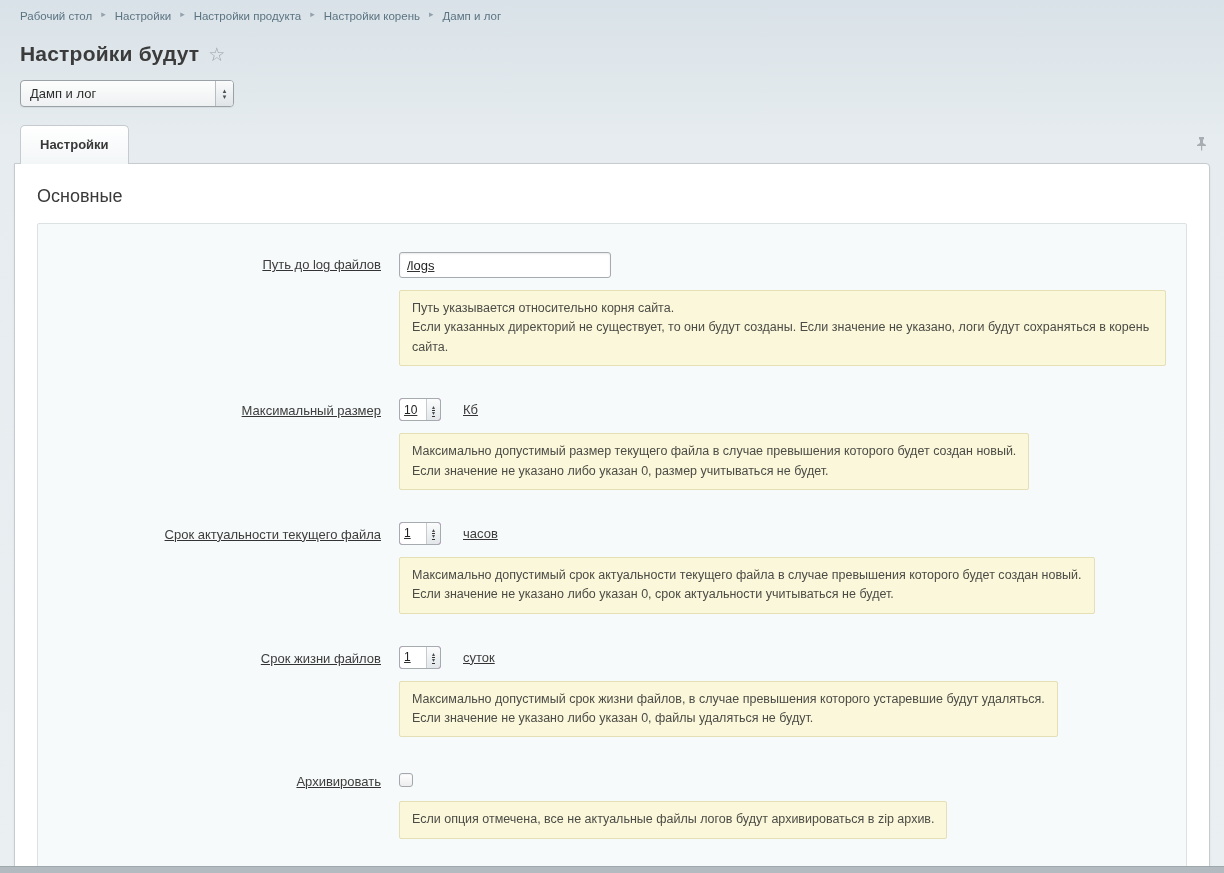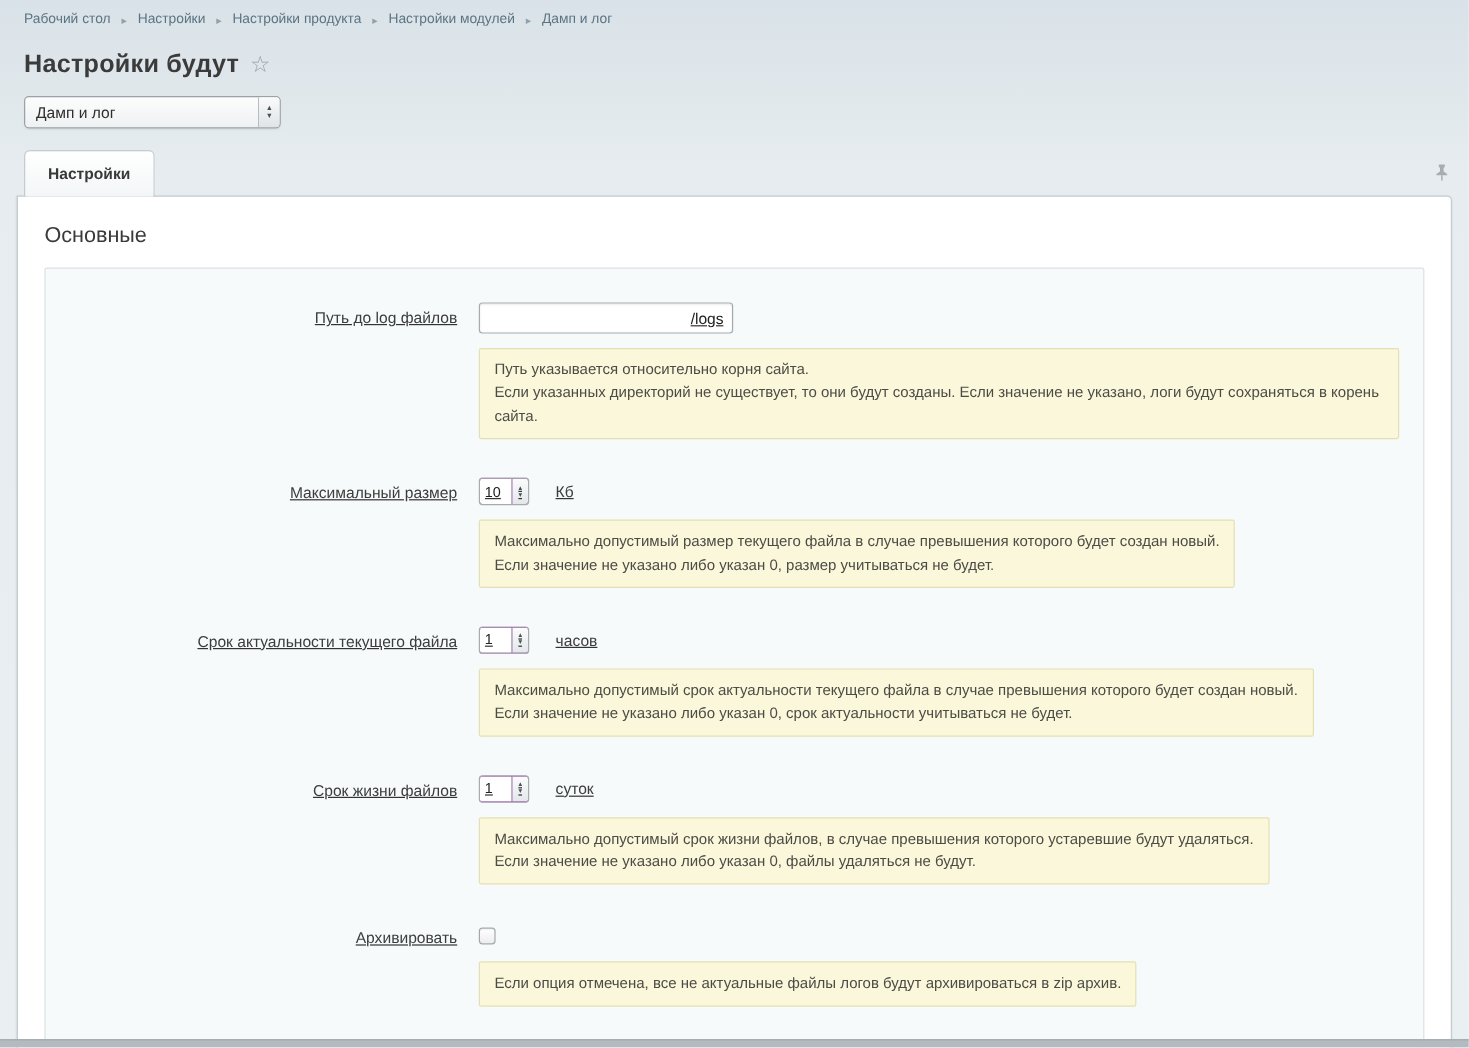--- a/index.html
+++ b/index.html
@@ -5,21 +5,21 @@
   * { margin:0; padding:0; box-sizing:border-box; }
   html,body { width:1224px; height:873px; }
   body {
     font-family:"Liberation Sans","DejaVu Sans",sans-serif;
     background:linear-gradient(180deg,#d9e2e8 0,#e6ecef 140px,#eaeff2 100%);
     position:relative; overflow:hidden;
     color:#333;
   }
 
   
-  .breadcrumb { display:flex; align-items:flex-end; gap:9px; padding:10px 20px 6px 20px; font-size:11.5px; }
+  .breadcrumb { display:flex; align-items:flex-start; gap:9px; padding:10px 20px 6px 20px; font-size:11.5px; }
   .breadcrumb a { color:#5c7482; text-decoration:none; cursor:pointer; }
   .crumb-sep { color:#93a1aa; font-size:9px; line-height:1; }
 
   
   .title-row { display:flex; align-items:center; gap:9px; margin:14px 0 14px 20px; }
   .page-title { font-size:21px; font-weight:bold; color:#3b3b3b; letter-spacing:.2px; }
   .star-icon { font-size:19px; color:#98a2a8; cursor:pointer; line-height:1; }
 
   
   .module-select {
@@ -71,21 +71,21 @@
   .field-label {
     width:352px; text-align:right; padding-right:9px; padding-top:5px;
     font-size:13px; color:#3d3d3d; flex:none;
   }
   .field-control { display:flex; align-items:center; margin-left:9px; }
 
   input.text-input {
     width:212px; height:25px; padding:12px 7px;
     border:1px solid #a6abaf; border-radius:3px;
     font-size:13px; font-family:inherit; color:#222;
-    box-shadow:inset 0 1px 2px rgba(0,0,0,.09); background:#fff;text-align:right;
+    box-shadow:inset 0 1px 2px rgba(0,0,0,.09); background:#fff;
   }
   .spin-wrap {
     display:inline-flex; border:1px solid #a6abaf; border-radius:3px;
     background:#a21caf; overflow:hidden; height:23px;
     box-shadow:inset 0 1px 2px rgba(0,0,0,.07);
   }
   .spin-wrap input {
     border:none; width:26px; padding:2px 4px; font-size:12px; font-family:inherit; color:#222; outline:none;
   }
   .spinner {
@@ -119,21 +119,21 @@
 </head>
 <body>
 
 <div class="breadcrumb">
   <a>Рабочий стол</a>
   <span class="crumb-sep">▸</span>
   <a>Настройки</a>
   <span class="crumb-sep">▸</span>
   <a>Настройки продукта</a>
   <span class="crumb-sep">▸</span>
-  <a>Настройки модулей</a>
+  <a>Настройки корень</a>
   <span class="crumb-sep">▸</span>
   <a>Дамп и лог</a>
 </div>
 
 <div class="title-row">
   <h1 class="page-title">Настройки будут</h1>
   <span class="star-icon">☆</span>
 </div>
 
 <div class="module-select">

